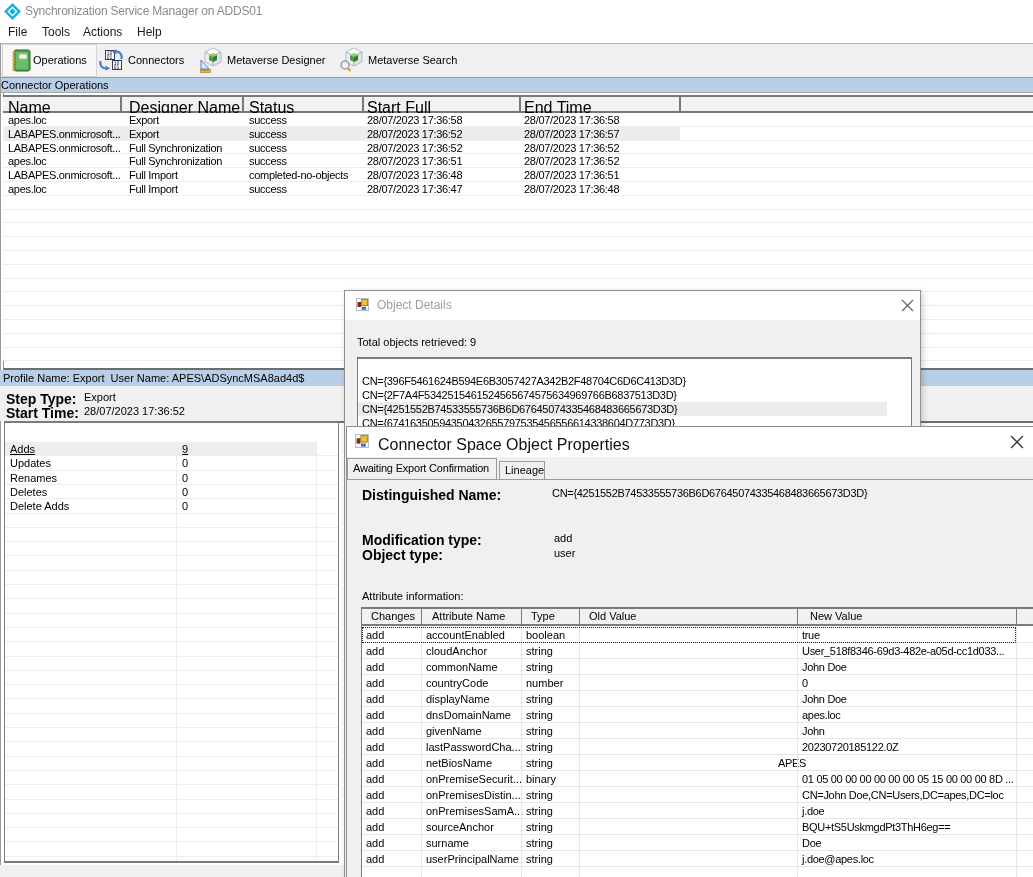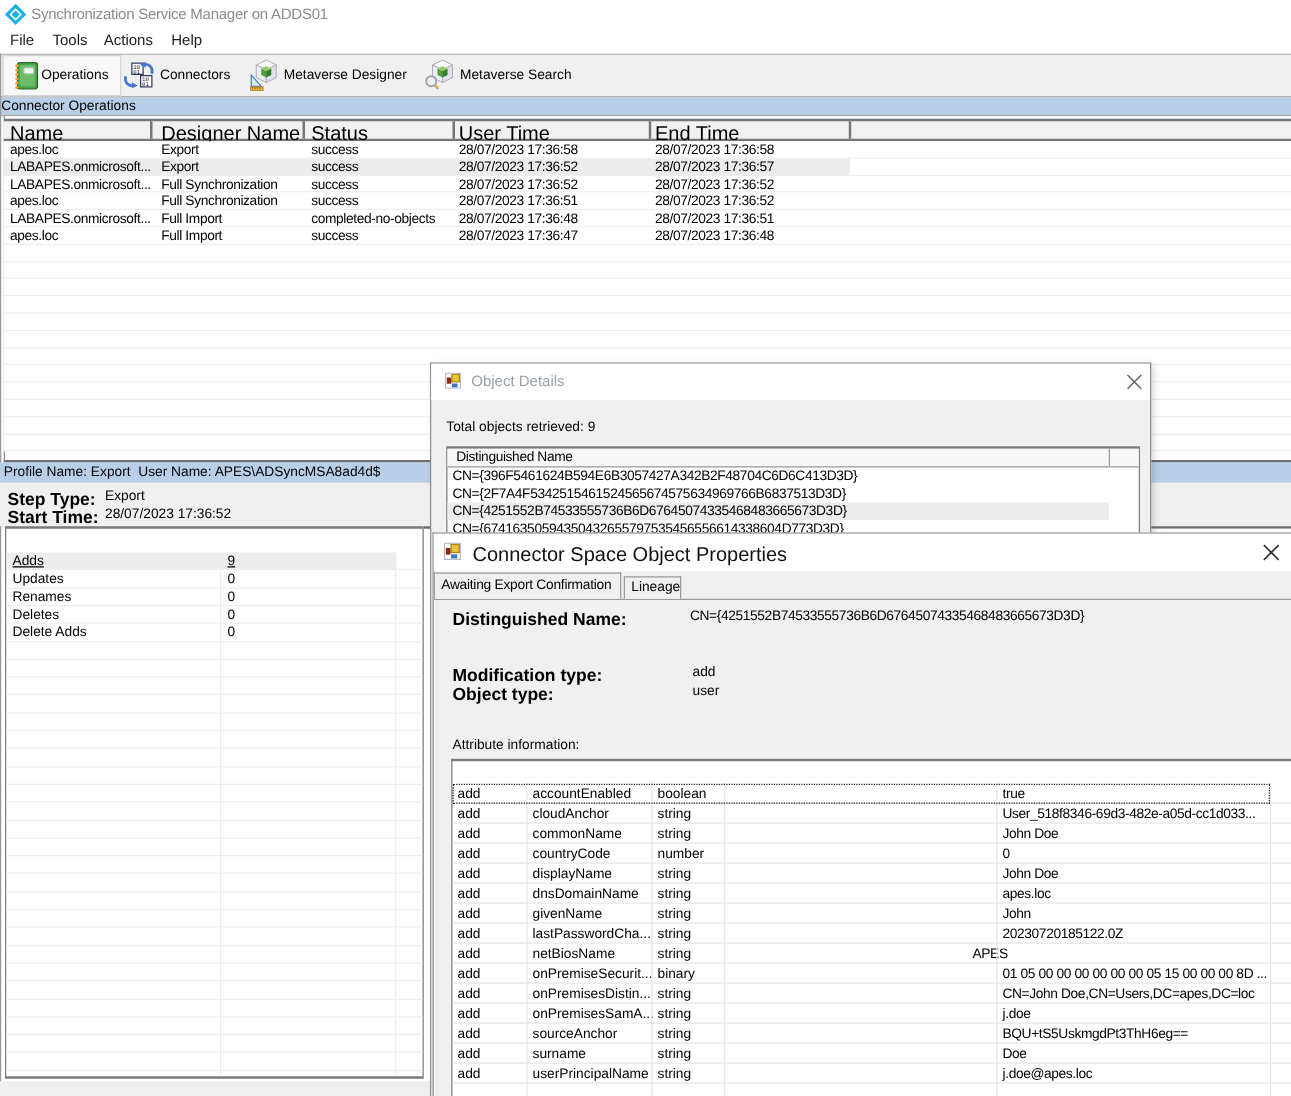--- a/index.html
+++ b/index.html
@@ -121,21 +121,21 @@
 
 <div class="abs" id="winedge"></div>
 <div class="abs" id="oplist"></div>
 <div class="abs" id="ophead">
   <div class="abs ophcell" style="left:5px">Name</div>
   <div class="abs ophsep" style="left:117px"></div>
   <div class="abs ophcell" style="left:126px">Designer Name</div>
   <div class="abs ophsep" style="left:239px"></div>
   <div class="abs ophcell" style="left:246px">Status</div>
   <div class="abs ophsep" style="left:359px"></div>
-  <div class="abs ophcell" style="left:364px">User Time</div>
+  <div class="abs ophcell" style="left:364px">Start Full</div>
   <div class="abs ophsep" style="left:516px"></div>
   <div class="abs ophcell" style="left:521px">End Time</div>
   <div class="abs ophsep" style="left:676px"></div>
 </div>
 <div id="oprows">
     <div class="abs oprow" style="top:113px;height:14px">
       <div style="left:5px;width:113px;overflow:hidden;">apes.loc</div>
       <div style="left:126px;">Export</div>
       <div style="left:246px;">success</div>
       <div style="left:364px;">28/07/2023 17:36:58</div>
@@ -262,24 +262,20 @@
     <rect x="5.5" y="1.5" width="6" height="6" fill="#e8c438" stroke="#b08820"></rect>
     <rect x="1.5" y="4" width="3.5" height="5" fill="#8a2810"></rect>
     <rect x="5.5" y="8.8" width="4.5" height="3" fill="#3f72c8"></rect>
   </svg>
   <div class="abs" style="left:32px;top:7px;font-size:12px;color:#9aa0a8">Object Details</div>
   <svg class="abs" style="left:556px;top:8px" width="13" height="13" viewBox="0 0 13 13">
     <path d="M1 1 L12 12 M12 1 L1 12" stroke="#666" stroke-width="1.2"></path>
   </svg>
   <div class="abs" style="left:12px;top:45px">Total objects retrieved: 9</div>
   <div class="abs" id="odlist" style="left:12px;top:66px;width:555px;height:540px;background:#fff;border:1px solid #7b7b7b;border-top:2px solid #7b7b7b;box-sizing:border-box;">
-    <div class="abs" style="left:0;top:0;width:553px;height:15px;background:#f7f7f7;border-bottom:1px solid #9a9a9a;box-sizing:border-box;">
-      <span class="abs" style="left:7px;top:1px">Distinguished Name</span>
-      <div class="abs" style="left:529px;top:0;width:1px;height:14px;background:#9a9a9a"></div>
-    </div>
     <div class="abs" style="left:0;top:15px;width:549px;height:14px">
         <span class="abs" style="left:4px;top:1px">CN={396F5461624B594E6B3057427A342B2F48704C6D6C413D3D}</span>
       </div>
     <div class="abs" style="left:0;top:29px;width:549px;height:14px">
         <span class="abs" style="left:4px;top:1px">CN={2F7A4F5342515461524565674575634969766B6837513D3D}</span>
       </div>
     <div class="abs" style="left:0;top:43px;width:529px;height:14px;background:#ececec">
         <span class="abs" style="left:4px;top:1px">CN={4251552B74533555736B6D67645074335468483665673D3D}</span>
       </div>
     <div class="abs" style="left:0;top:57px;width:549px;height:14px">
@@ -311,20 +307,32 @@
 
   <div class="abs lbl" style="left:15px;top:60px">Distinguished Name:</div>
   <div class="abs cnval" style="left:205px;top:60px">CN={4251552B74533555736B6D67645074335468483665673D3D}</div>
   <div class="abs lbl" style="left:15px;top:105px">Modification type:</div>
   <div class="abs" style="left:207px;top:105px">add</div>
   <div class="abs lbl" style="left:15px;top:120px">Object type:</div>
   <div class="abs" style="left:207px;top:120px">user</div>
   <div class="abs" style="left:15px;top:163px">Attribute information:</div>
 
   <div class="abs" id="attrtbl" style="left:14px;top:180px;width:673px;height:271px;background:#fff;border-left:1px solid #7b7b7b;border-top:2px solid #7b7b7b;box-sizing:border-box;">
+    <div class="abs" id="attrhead" style="left:0;top:0;width:672px;height:17px;background:#f1f1f1;border-bottom:2px solid #7b7b7b;box-sizing:border-box;">
+      <span class="abs" style="left:9px;top:1px">Changes</span>
+      <div class="abs" style="left:59px;top:0;width:1px;height:15px;background:#7b7b7b"></div>
+      <span class="abs" style="left:70px;top:1px">Attribute Name</span>
+      <div class="abs" style="left:159px;top:0;width:1px;height:15px;background:#7b7b7b"></div>
+      <span class="abs" style="left:169px;top:1px">Type</span>
+      <div class="abs" style="left:217px;top:0;width:1px;height:15px;background:#7b7b7b"></div>
+      <span class="abs" style="left:227px;top:1px">Old Value</span>
+      <div class="abs" style="left:435px;top:0;width:1px;height:15px;background:#7b7b7b"></div>
+      <span class="abs" style="left:448px;top:1px">New Value</span>
+      <div class="abs" style="left:654px;top:0;width:1px;height:15px;background:#7b7b7b"></div>
+    </div>
     <div id="attrrows">
         <div class="abs" style="left:0;top:18px;width:672px;height:16px;border-bottom:1px solid #e6e6e6;box-sizing:border-box">
           <div class="abs" style="left:4px;top:2px">add</div>
           <div class="abs" style="left:64px;top:2px">accountEnabled</div>
           <div class="abs" style="left:164px;top:2px">boolean</div>
           <div class="abs" style="left:440px;top:2px;white-space:nowrap;letter-spacing:-0.3px">true</div>
         </div>
         <div class="abs" style="left:0;top:34px;width:672px;height:16px;border-bottom:1px solid #e6e6e6;box-sizing:border-box">
           <div class="abs" style="left:4px;top:2px">add</div>
           <div class="abs" style="left:64px;top:2px">cloudAnchor</div>

